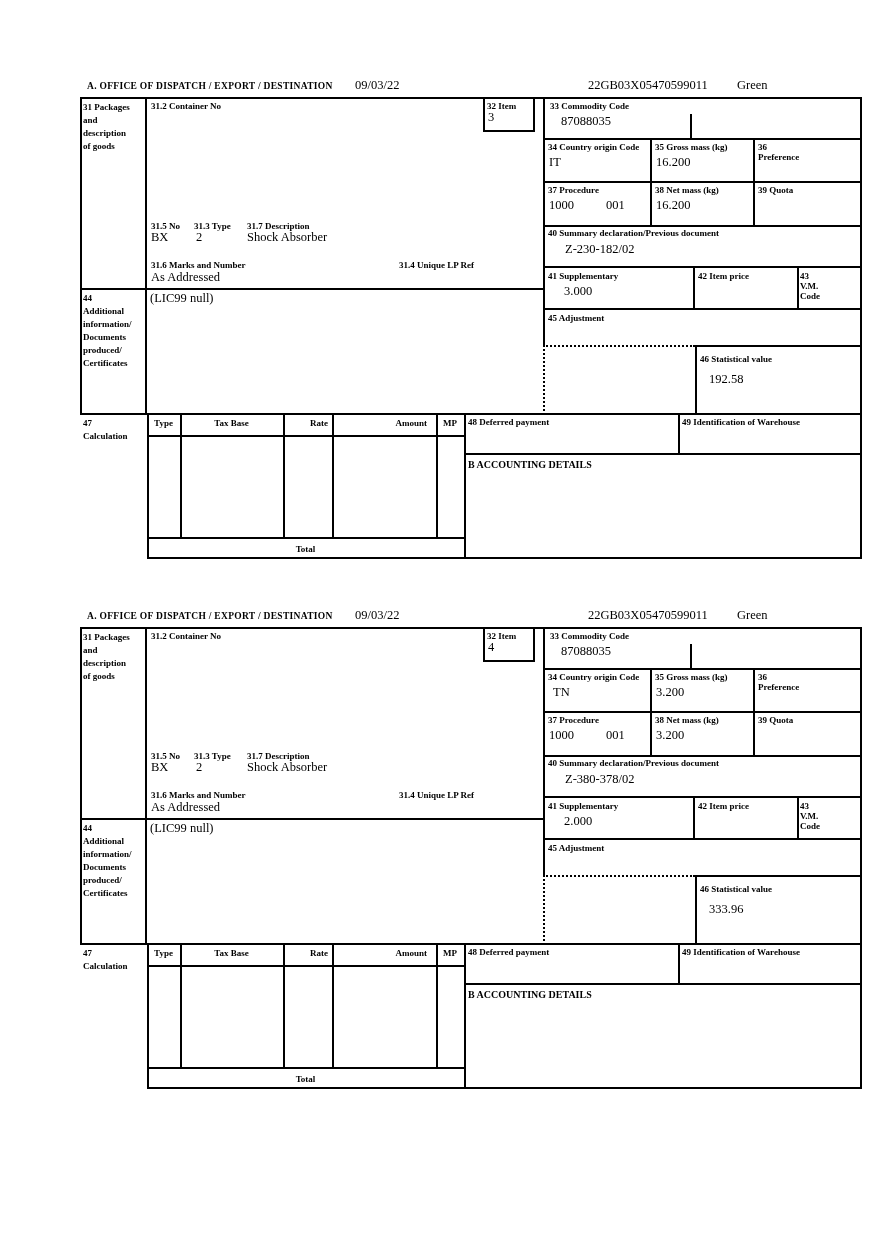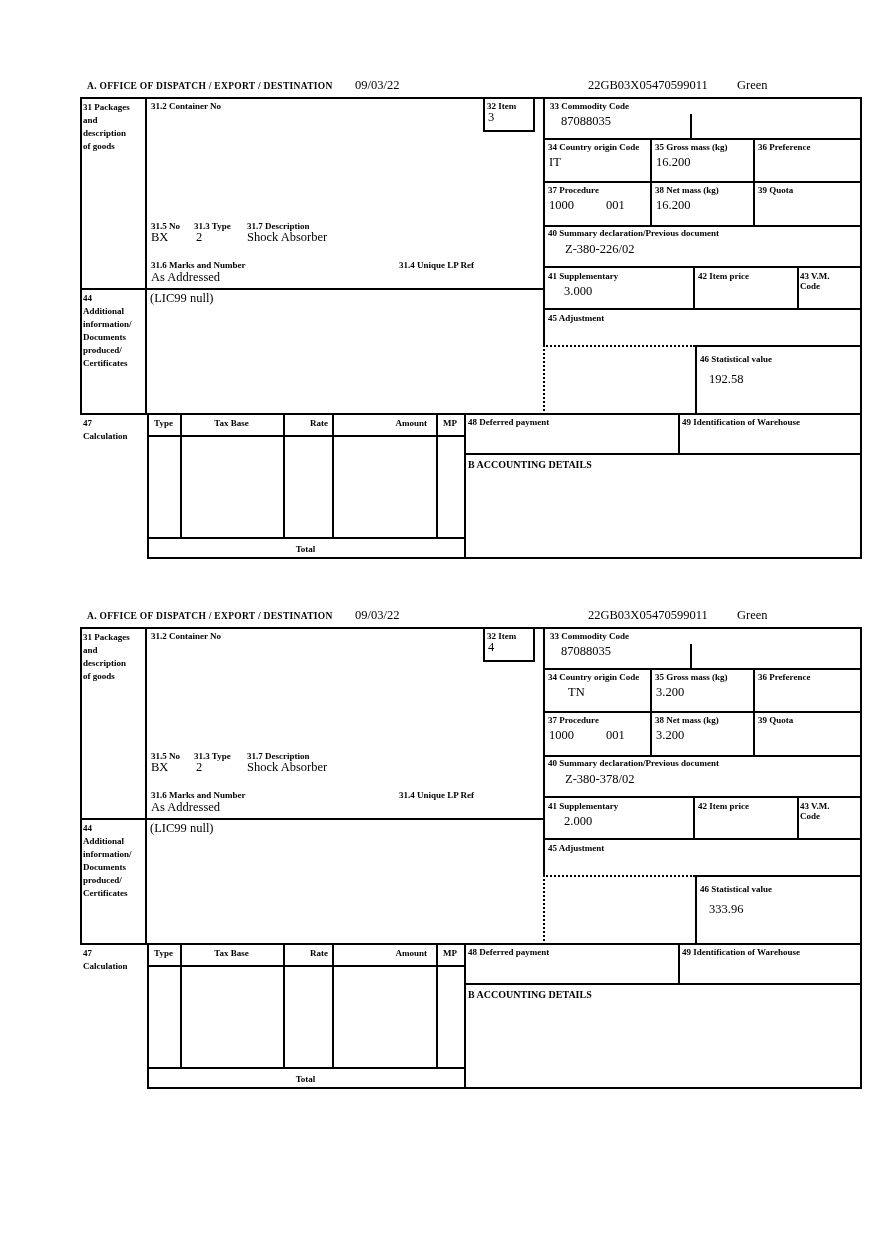--- a/index.html
+++ b/index.html
@@ -1,18 +1,18 @@
 <!DOCTYPE html>
 <html><head>
 <meta charset="utf-8">
 <style>
   html,body{margin:0;padding:0;background:#ffffff;}
   body{font-family:"Liberation Serif","DejaVu Serif",serif;color:#000;}
   #page{position:relative;width:882px;height:1250px;background:#fff;overflow:hidden;}
-  .sec{position:absolute;left:0;width:808px;height:560px;padding-left:28px;}
+  .sec{position:absolute;left:0;width:808px;height:560px;}
   .ln-h{position:absolute;height:2px;background:#000;}
   .ln-v{position:absolute;width:2px;background:#000;}
   .ln-hd{position:absolute;height:0;border-top:2px dotted #000;}
   .ln-vd{position:absolute;width:0;border-left:2px dotted #000;}
   .lbl{position:absolute;font-size:9px;font-weight:bold;line-height:10px;white-space:pre-line;}
   .lbl.multi{line-height:13px;}
   .val{position:absolute;font-size:12.5px;line-height:14px;white-space:pre;}
   .hdr-office{position:absolute;font-size:9.5px;font-weight:bold;letter-spacing:.3px;}
   .hdr-big{position:absolute;font-size:12.5px;}
   .th{position:absolute;font-size:9px;font-weight:bold;line-height:10px;}
@@ -104,21 +104,21 @@
     <div class="lbl" style="left:758px;top:142px;">36 Preference</div>
 
     <div class="lbl" style="left:548px;top:185px;">37 Procedure</div>
     <div class="val" style="left:549px;top:198px;">1000</div>
     <div class="val" style="left:606px;top:198px;">001</div>
     <div class="lbl" style="left:655px;top:185px;">38 Net mass (kg)</div>
     <div class="val" style="left:656px;top:198px;">16.200</div>
     <div class="lbl" style="left:758px;top:185px;">39 Quota</div>
 
     <div class="lbl" style="left:548px;top:228px;">40 Summary declaration/Previous document</div>
-    <div class="val" style="left:565px;top:242px;">Z-380-226/02</div>
+    <div class="val" style="left:565px;top:242px;">Z-230-182/02</div>
 
     <div class="lbl" style="left:548px;top:271px;">41 Supplementary</div>
     <div class="val" style="left:564px;top:284px;">3.000</div>
     <div class="lbl" style="left:698px;top:271px;">42 Item price</div>
     <div class="lbl" style="left:800px;top:271px;">43 V.M. Code</div>
 
     <div class="lbl" style="left:548px;top:313px;">45 Adjustment</div>
 
     <div class="lbl" style="left:700px;top:354px;">46 Statistical value</div>
     <div class="val" style="left:709px;top:372px;">192.58</div>
@@ -204,21 +204,21 @@
 information/
 Documents
 produced/
 Certificates</div>
     <div class="val" style="left:150px;top:291px;">(LIC99 null)</div>
 
     <div class="lbl" style="left:550px;top:101px;">33 Commodity Code</div>
     <div class="val" style="left:561px;top:114px;">87088035</div>
 
     <div class="lbl" style="left:548px;top:142px;">34 Country origin Code</div>
-    <div class="val" style="left:568px;top:155px;">TN</div>
+    <div class="val" style="left:553px;top:155px;">TN</div>
     <div class="lbl" style="left:655px;top:142px;">35 Gross mass (kg)</div>
     <div class="val" style="left:656px;top:155px;">3.200</div>
     <div class="lbl" style="left:758px;top:142px;">36 Preference</div>
 
     <div class="lbl" style="left:548px;top:185px;">37 Procedure</div>
     <div class="val" style="left:549px;top:198px;">1000</div>
     <div class="val" style="left:606px;top:198px;">001</div>
     <div class="lbl" style="left:655px;top:185px;">38 Net mass (kg)</div>
     <div class="val" style="left:656px;top:198px;">3.200</div>
     <div class="lbl" style="left:758px;top:185px;">39 Quota</div>

